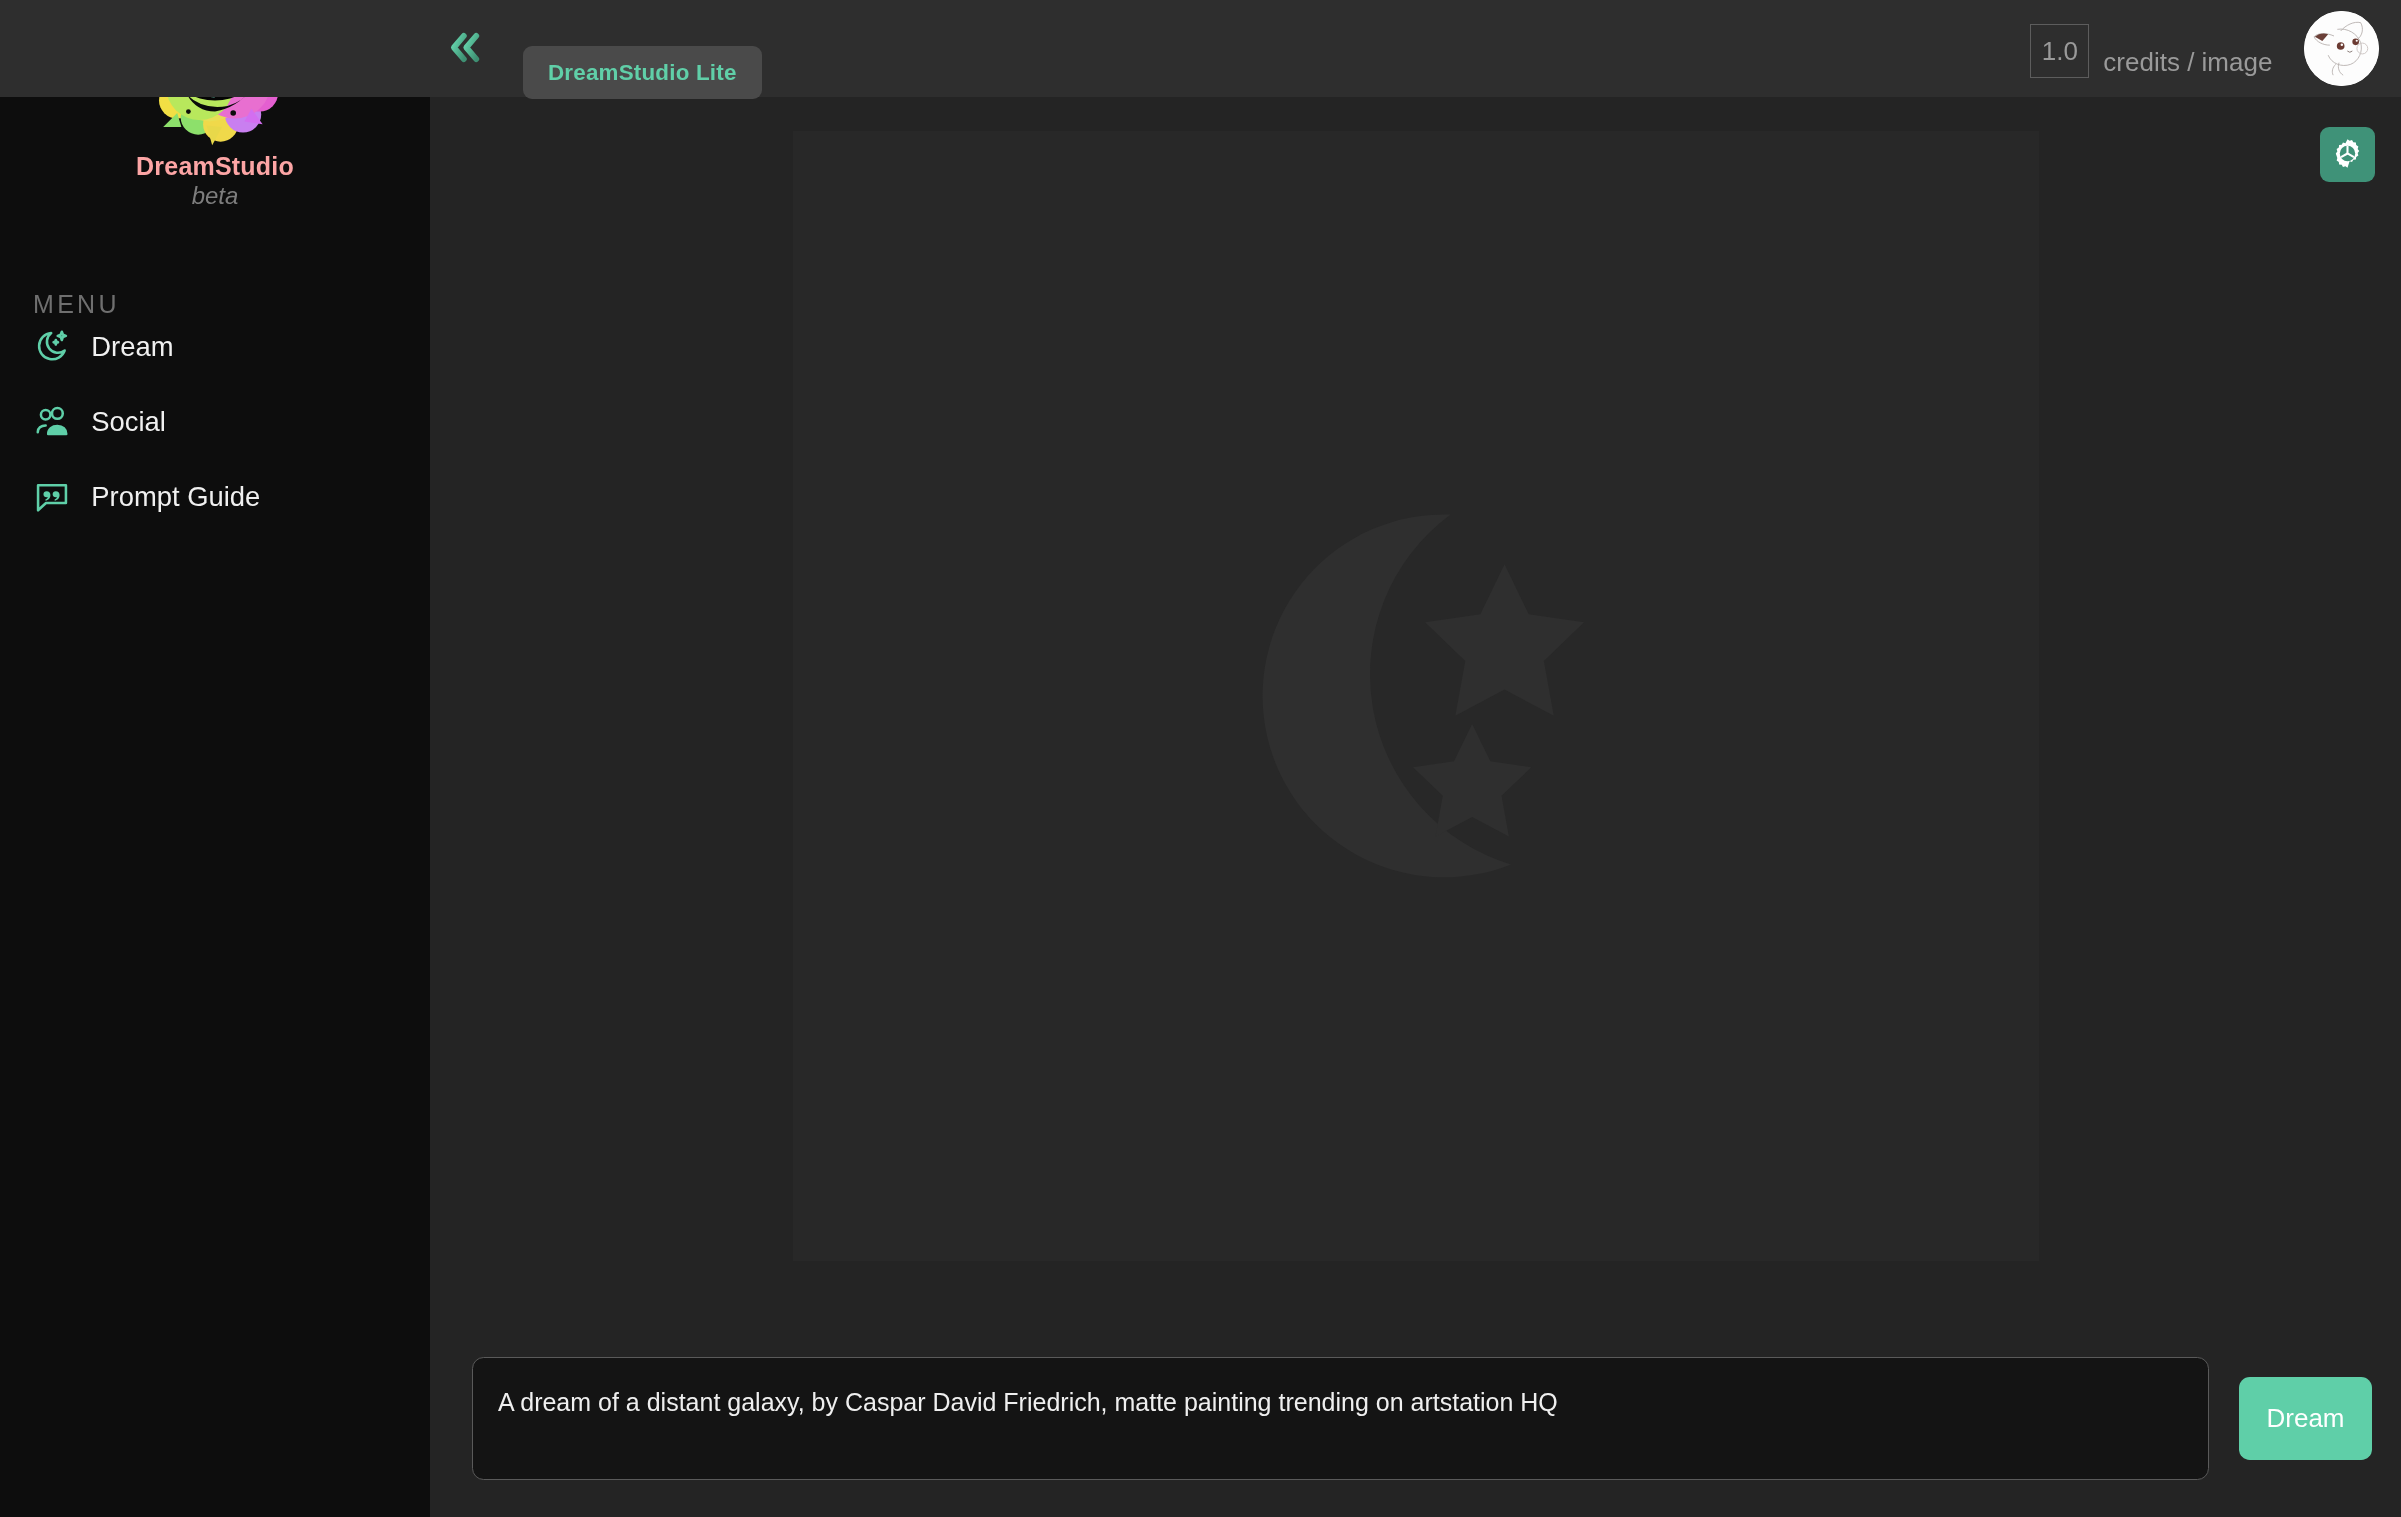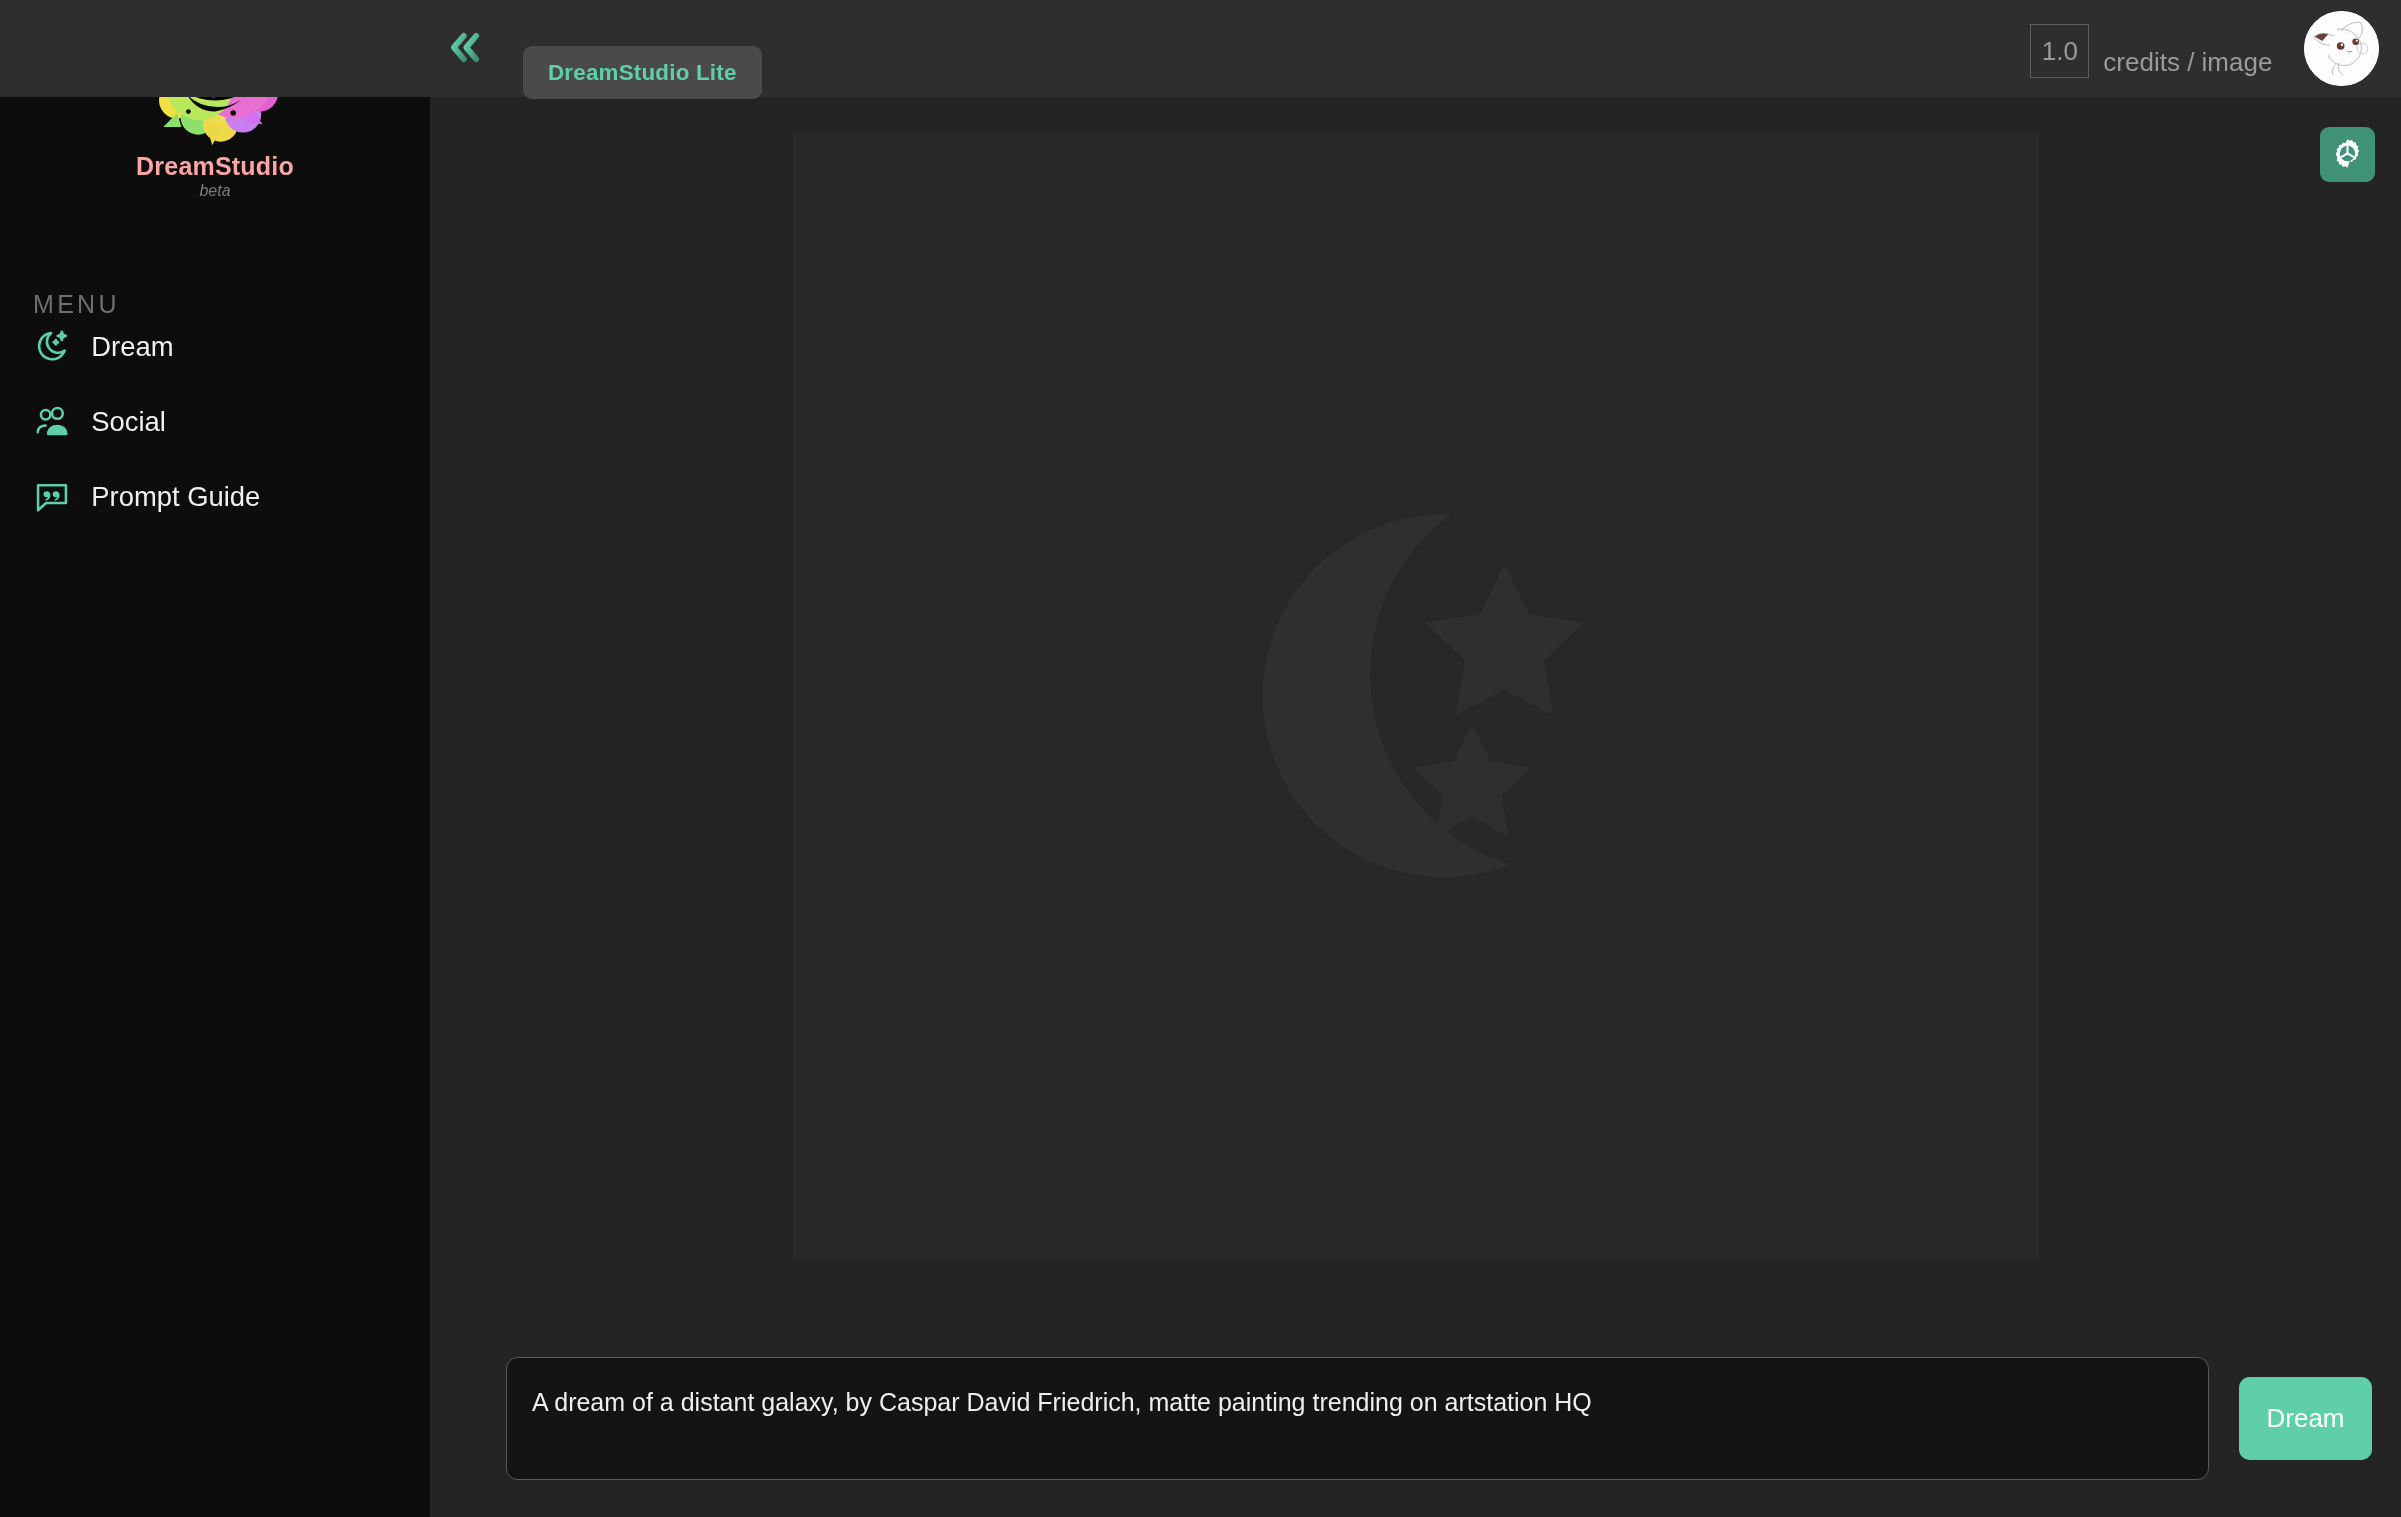--- a/index.html
+++ b/index.html
@@ -70,21 +70,21 @@
   #brand {
     position:absolute; top:8.3px; left:0; width:430px;
     display:flex; flex-direction:column; align-items:center;
   }
   #brand-logo { width:140px; height:140px; }
   #brand-name {
     color:#fca5a5; font-size:25px; font-weight:bold;
     margin-top:3.3px; letter-spacing:0.2px;
   }
   #brand-beta {
-    color:#7d7d7d; font-size:16px; font-style:italic;
+    color:#7d7d7d; font-size:24px; font-style:italic;
     margin-top:1.7px;
   }
   #menu-label {
     position:absolute; top:258px; left:33px;
     color:#6f6f6f; font-size:25px; letter-spacing:3.3px;margin-top:32px;
   }
   #menu-list { position:absolute; top:309px; left:0; width:430px; }
   .menu-item {
     display:flex; align-items:center;
     height:75px; padding-left:30px;
@@ -123,21 +123,21 @@
     display:flex; align-items:center; justify-content:center;
     position:relative;
   }
   #canvas-placeholder { width:432px; height:432px; opacity:1; }
 
   
   #prompt-bar {
     position:absolute; left:0; bottom:0;
     width:1972px; height:222px;
     display:flex; align-items:flex-start;
-    padding:62px 30px 0 76px;
+    padding:62px 30px 0 42px;
   }
   #prompt-input {
     flex:1 1 auto; height:123px;
     background:#141414;
     border:1.7px solid #5a5a5a;
     border-radius:11.6px;
     color:#efefef; font-size:25px;
     font-family:"Liberation Sans", sans-serif;
     padding:28px 25px; resize:none; outline:none;
     line-height:1.35;

